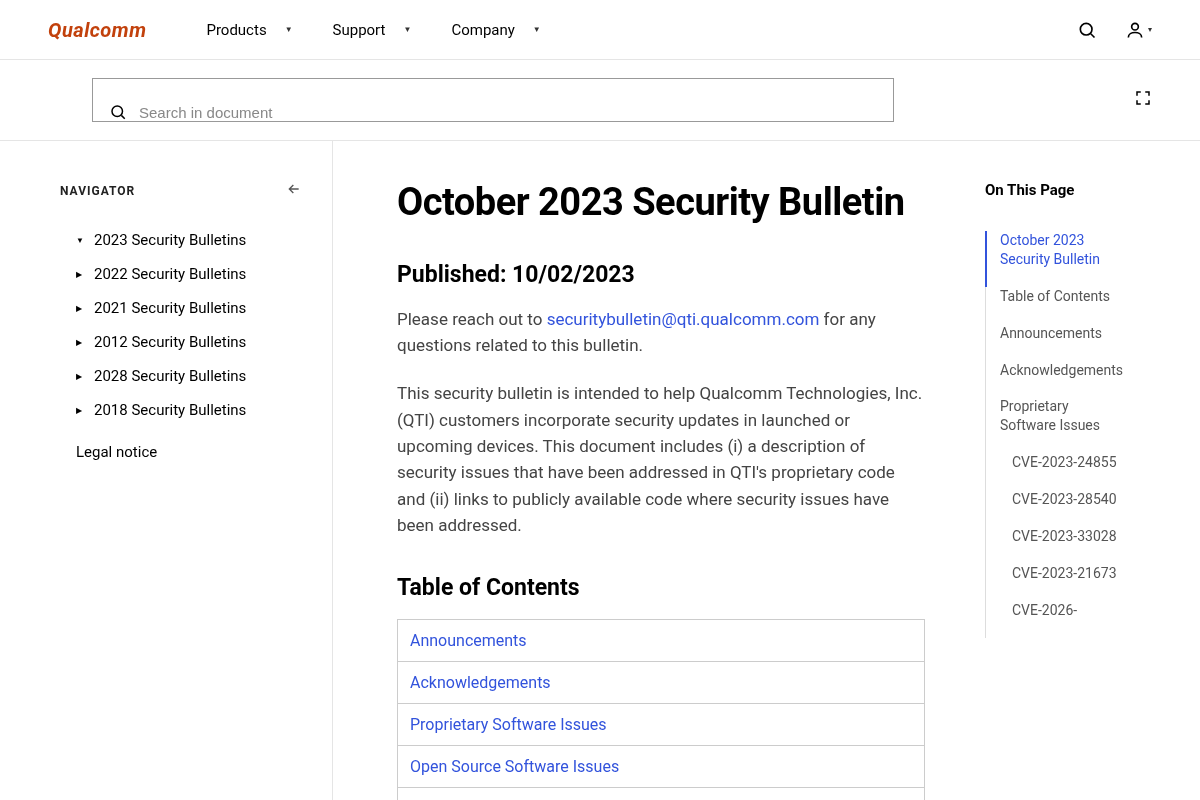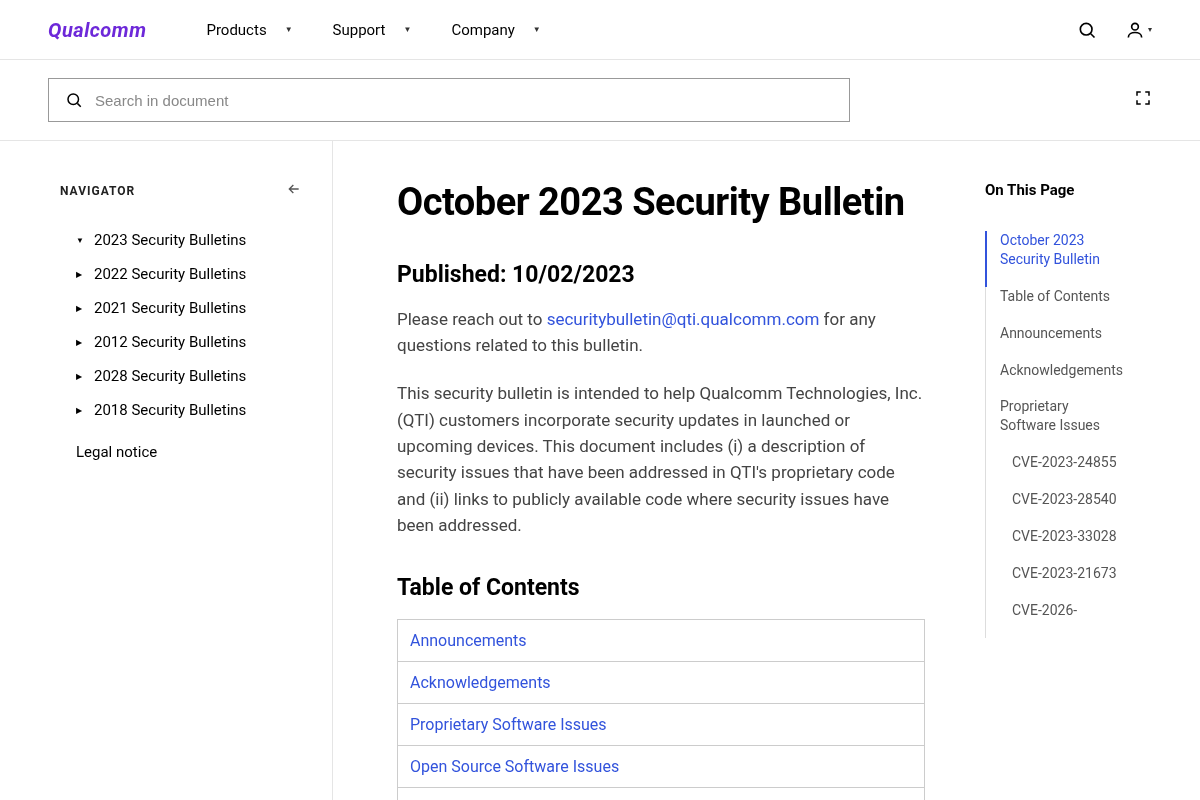--- a/index.html
+++ b/index.html
@@ -1,25 +1,25 @@
 <!DOCTYPE html>
 <html><head>
 <meta charset="utf-8">
 <style>
 * { margin:0; padding:0; box-sizing:border-box; }
 body { font-family: -apple-system, BlinkMacSystemFont, "Segoe UI", Roboto, Arial, sans-serif; color:#000; background:#fff; }
 .header { display:flex; align-items:center; height:60px; padding:0 48px; border-bottom:1px solid #e5e5e5; }
-.logo { font-size:20px; font-weight:700; color:#6d28d9; letter-spacing:0.5px; font-style:italic; margin-right:60px; }
+.logo { font-size:20px; font-weight:700; color:#c2410c; letter-spacing:0.5px; font-style:italic; margin-right:60px; }
 .nav-items { display:flex; gap:40px; flex:1; }
 .nav-item { display:flex; align-items:center; gap:18px; font-size:15px; cursor:pointer; }
 .caret { font-size:8px; color:#333; }
 .header-actions { display:flex; align-items:center; gap:28px; }
 .icon-btn { cursor:pointer; display:flex; align-items:center; }
 .search-bar-row { display:flex; align-items:center; padding:18px 48px; border-bottom:1px solid #e5e5e5; gap:20px; }
-.doc-search { flex:0 0 802px; display:flex; align-items:center; border:1px solid #999; height:44px; padding:0 16px; gap:12px; }
+.doc-search { flex:0 0 802px; display:flex; align-items:flex-end; border:1px solid #999; height:44px; padding:0 16px; gap:12px;margin-left:44px; }
 .doc-search input { border:none; outline:none; font-size:15px; flex:1; color:#555; }
 .doc-search input::placeholder { color:#888; }
 .expand-icon { margin-left:auto; cursor:pointer; }
 .content-row { display:flex; }
 .sidebar { width:333px; border-right:1px solid #e5e5e5; padding:40px 30px 40px 60px; min-height:700px; }
 .sidebar-head { display:flex; justify-content:space-between; align-items:center; margin-bottom:22px;gap:16px; }
 .sidebar-title { font-size:12px; font-weight:700; letter-spacing:1px; color:#222; }
 .nav-tree { list-style:none; }
 .nav-tree li { display:flex; align-items:center; gap:10px; padding:8px 0 8px 16px; font-size:15px; cursor:pointer; }
 .tree-caret { font-size:8px; color:#000; width:8px; display:inline-block; }

